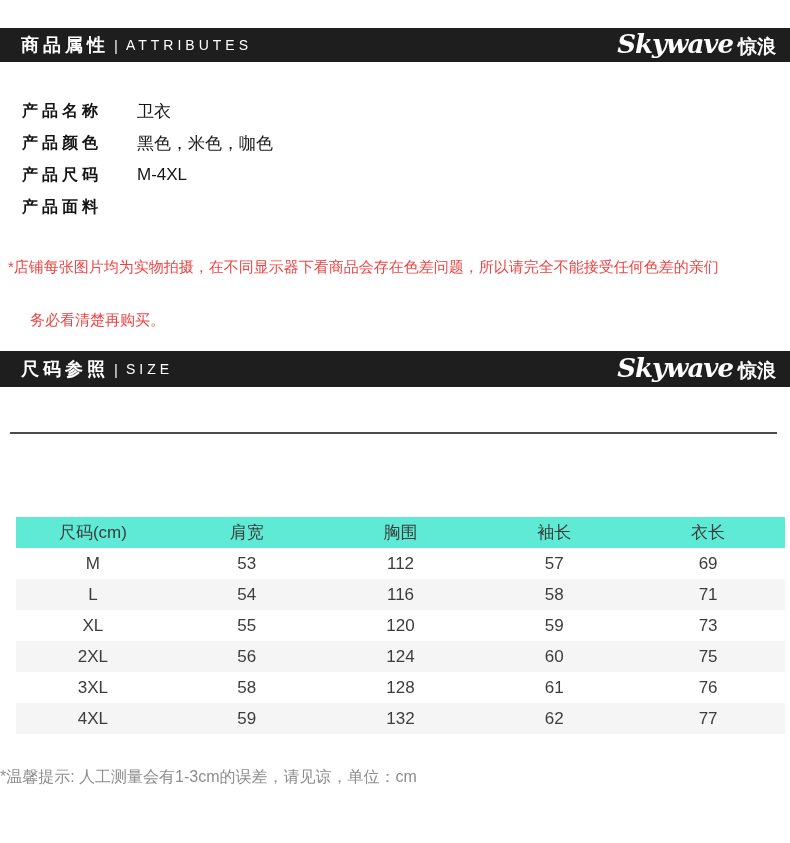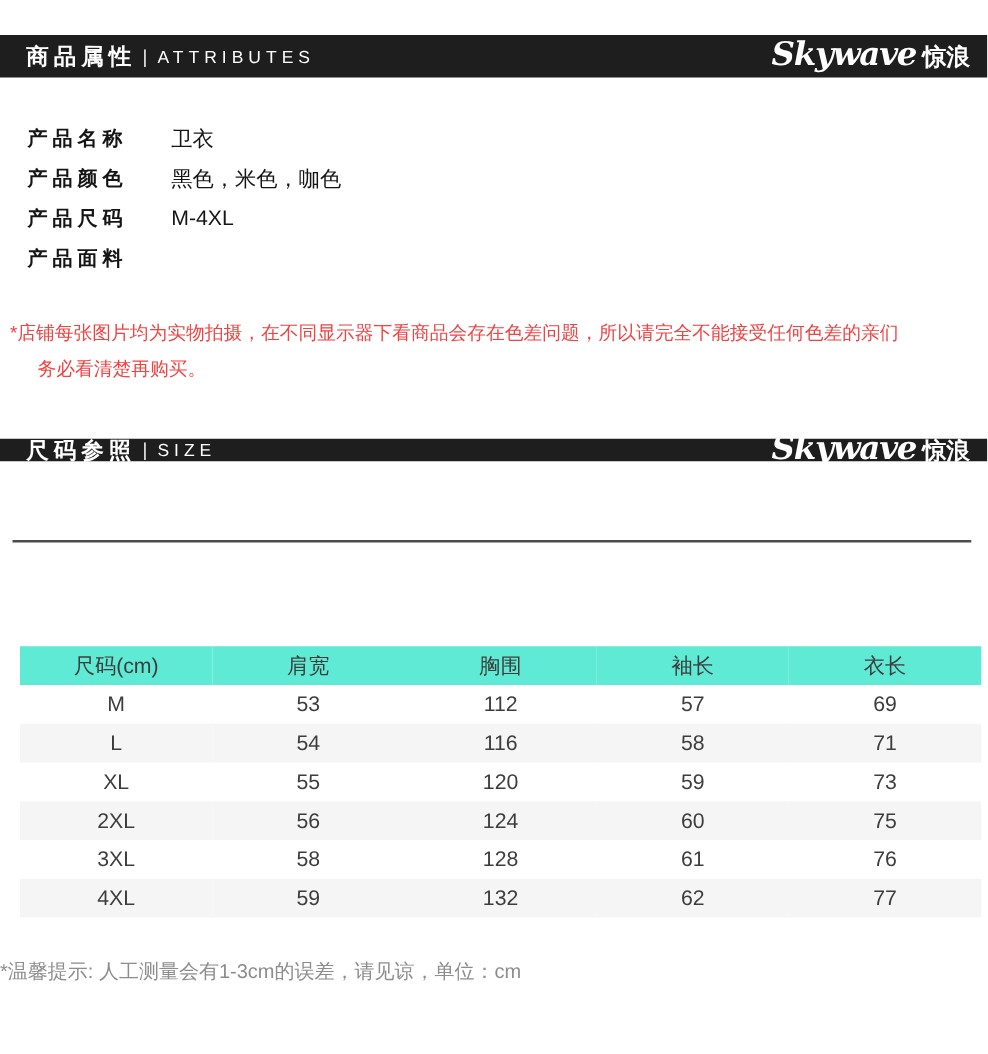--- a/index.html
+++ b/index.html
@@ -14,21 +14,21 @@
     color:#111;
   }
 
   
   .section-bar {
     position:absolute; left:0; right:0; height:34px;
     background:#1e1e1e; color:#ffffff;
     display:flex; align-items:center;
   }
   .bar-attributes { top:28px; }
-  .bar-size { top:351px; height:18px; }
+  .bar-size { top:351px; height:36px; }
   .bar-left { display:flex; align-items:center; padding-left:21px; }
   .bar-title-cn { font-size:18px; font-weight:bold; letter-spacing:4px; }
   .bar-sep { font-size:15px; margin:0 8px 0 5px; font-weight:normal; opacity:.95; }
   .bar-title-en { font-size:14px; letter-spacing:4px; font-weight:normal; }
   .bar-logo { margin-left:auto; padding-right:14px; display:flex; align-items:baseline; }
   .logo-latin {
     font-family:"DejaVu Serif","Liberation Serif",serif;
     font-style:italic; font-weight:bold; font-size:26px; line-height:1;
     letter-spacing:-1px;
   }
@@ -41,21 +41,21 @@
     width:103px; font-size:16px; font-weight:bold;
     letter-spacing:4px; color:#151515;
   }
   .attr-value { font-size:17px; color:#151515; font-weight:500; }
 
   
   .disclaimer {
     position:absolute; top:252px; left:8px; right:6px;
     font-size:15px; color:#ef4444; line-height:29px;
   }
-  .disclaimer .line2 { padding-left:22px; }
+  .disclaimer .line2 { padding-left:22px;margin-top:24px; }
 
   
   .divider {
     position:absolute; top:432px; left:10px; right:13px;
     border-top:2px solid #4c4c4c; height:0;
   }
 
   
   .size-table {
     position:absolute; top:517px; left:16px; width:769px;

